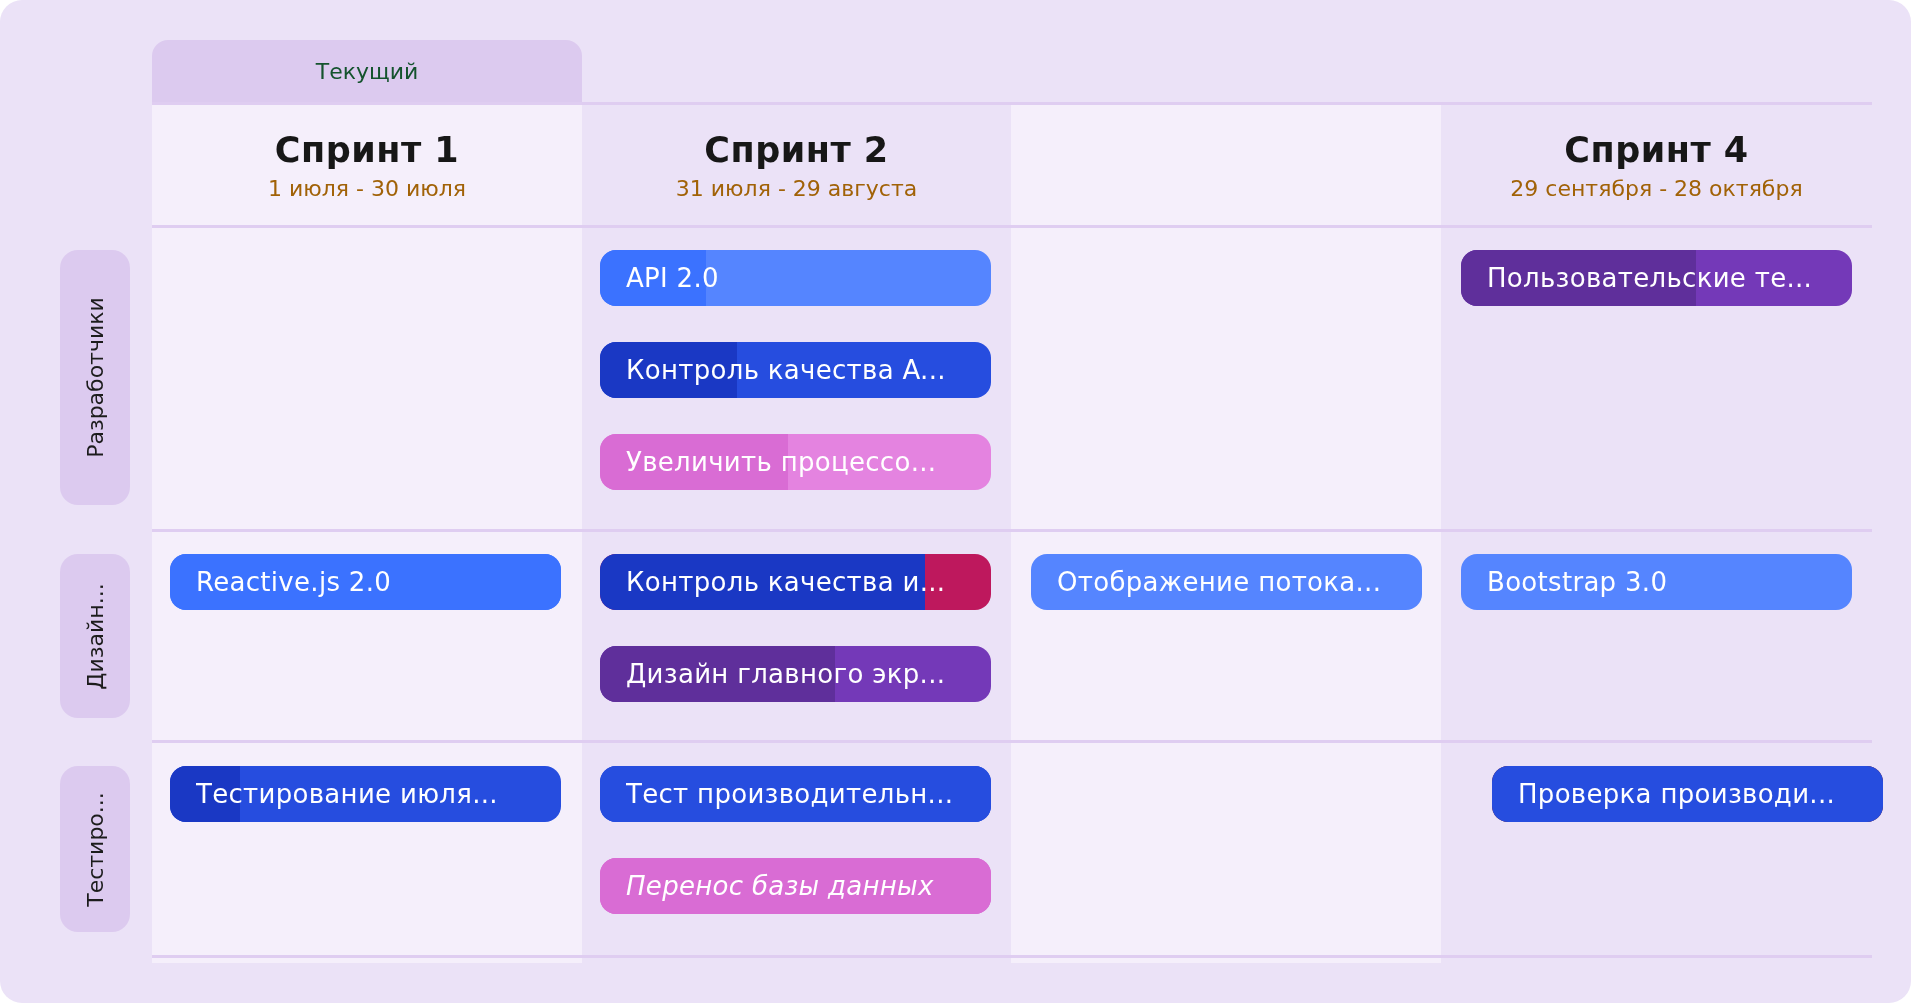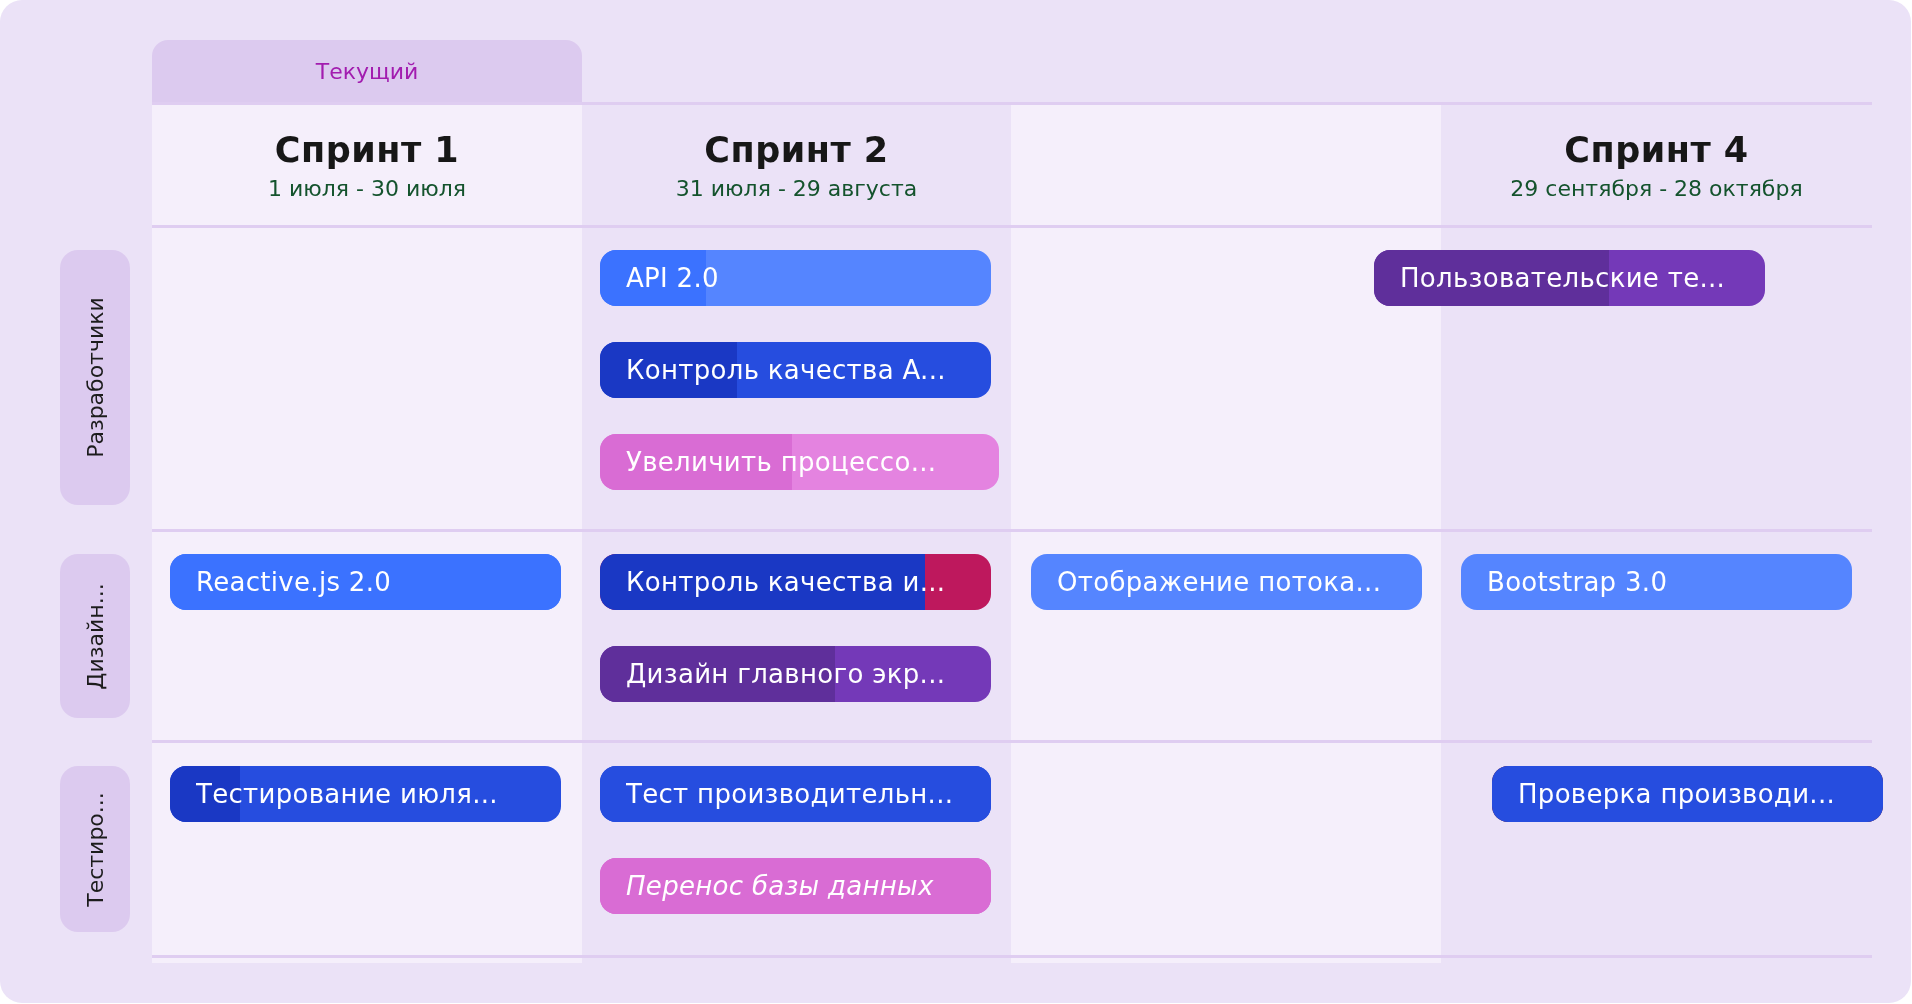--- a/index.html
+++ b/index.html
@@ -14,35 +14,35 @@
     }
     .col-bg {
       position: absolute; top: 103px; height: 860px;
     }
     .col-bg.light { background: #f5effb; }
     .col-bg.dark { background: #ebe2f7; }
     .current-tab {
       position: absolute; left: 152px; top: 40px; width: 430px; height: 63px;
       background: #dccaef; border-radius: 16px 16px 0 0;
       display: flex; align-items: center; justify-content: center;
-      font-size: 22px; color: #a21caf;
+      font-size: 22px; color: #14532d;
     }
     .hline {
       position: absolute; left: 152px; width: 1720px; height: 3px; background: #dfcdf1;
     }
     .sprint-head {
       position: absolute; top: 106px; height: 120px;
       display: flex; flex-direction: column; align-items: center; justify-content: center;
     }
     .sprint-title {
       font-size: 35px; font-weight: bold; color: #171717; line-height: 44px;
       letter-spacing: 0.5px;
     }
     .sprint-dates {
-      font-size: 22px; color: #14532d; line-height: 30px; margin-top: 2px;
+      font-size: 22px; color: #a16207; line-height: 30px; margin-top: 2px;
     }
     .row-label {
       position: absolute; left: 60px; width: 70px;
       background: #dccaef; border-radius: 18px;
       display: flex; align-items: center; justify-content: center;
     }
     .row-label span {
       transform: rotate(-90deg); white-space: nowrap;
       font-size: 22px; color: #1c1c1c;
     }
@@ -104,25 +104,25 @@
   </div>
 
   <div class="card" style="left: 600px; top: 250px; background: rgb(85, 133, 255);">
     <div class="fill" style="background: rgb(59, 114, 255); width: 27%;"></div>
     <div class="label">API 2.0</div>
   </div>
   <div class="card" style="left: 600px; top: 342px; background: rgb(38, 77, 223);">
     <div class="fill" style="background: rgb(26, 56, 196); width: 35%;"></div>
     <div class="label">Контроль качества A...</div>
   </div>
-  <div class="card" style="left: 600px; top: 434px; background: rgb(228, 131, 224); padding-left: 8px;">
+  <div class="card" style="left: 600px; top: 434px; background: rgb(228, 131, 224);">
     <div class="fill" style="background: rgb(217, 108, 212); width: 48%;"></div>
     <div class="label">Увеличить процессо...</div>
   </div>
-  <div class="card" style="left: 1374px; top: 250px; background: rgb(116, 57, 184);">
+  <div class="card" style="left: 1461px; top: 250px; background: rgb(116, 57, 184);">
     <div class="fill" style="background: rgb(95, 47, 155); width: 60%;"></div>
     <div class="label">Пользовательские те...</div>
   </div>
 
   <div class="card" style="left: 170px; top: 554px; background: rgb(85, 133, 255);">
     <div class="fill" style="background: rgb(59, 114, 255); width: 100%;"></div>
     <div class="label">Reactive.js 2.0</div>
   </div>
   <div class="card" style="left: 600px; top: 554px; background: #be185d;">
     <div class="fill" style="background: rgb(26, 56, 196); width: 83%;"></div>

